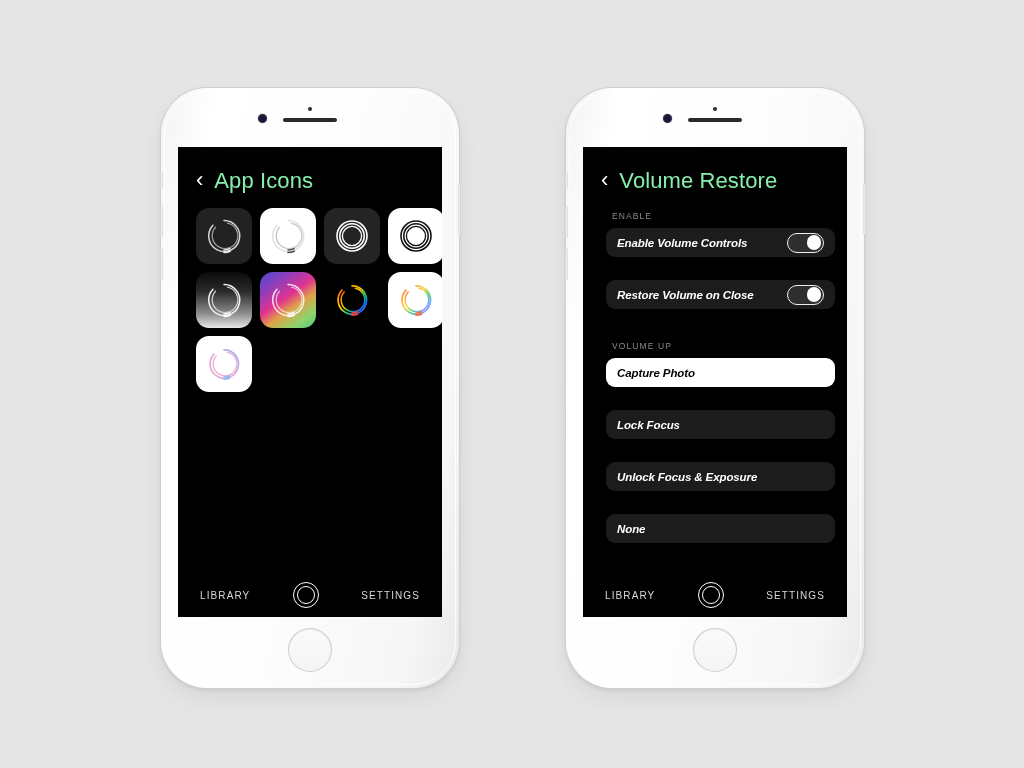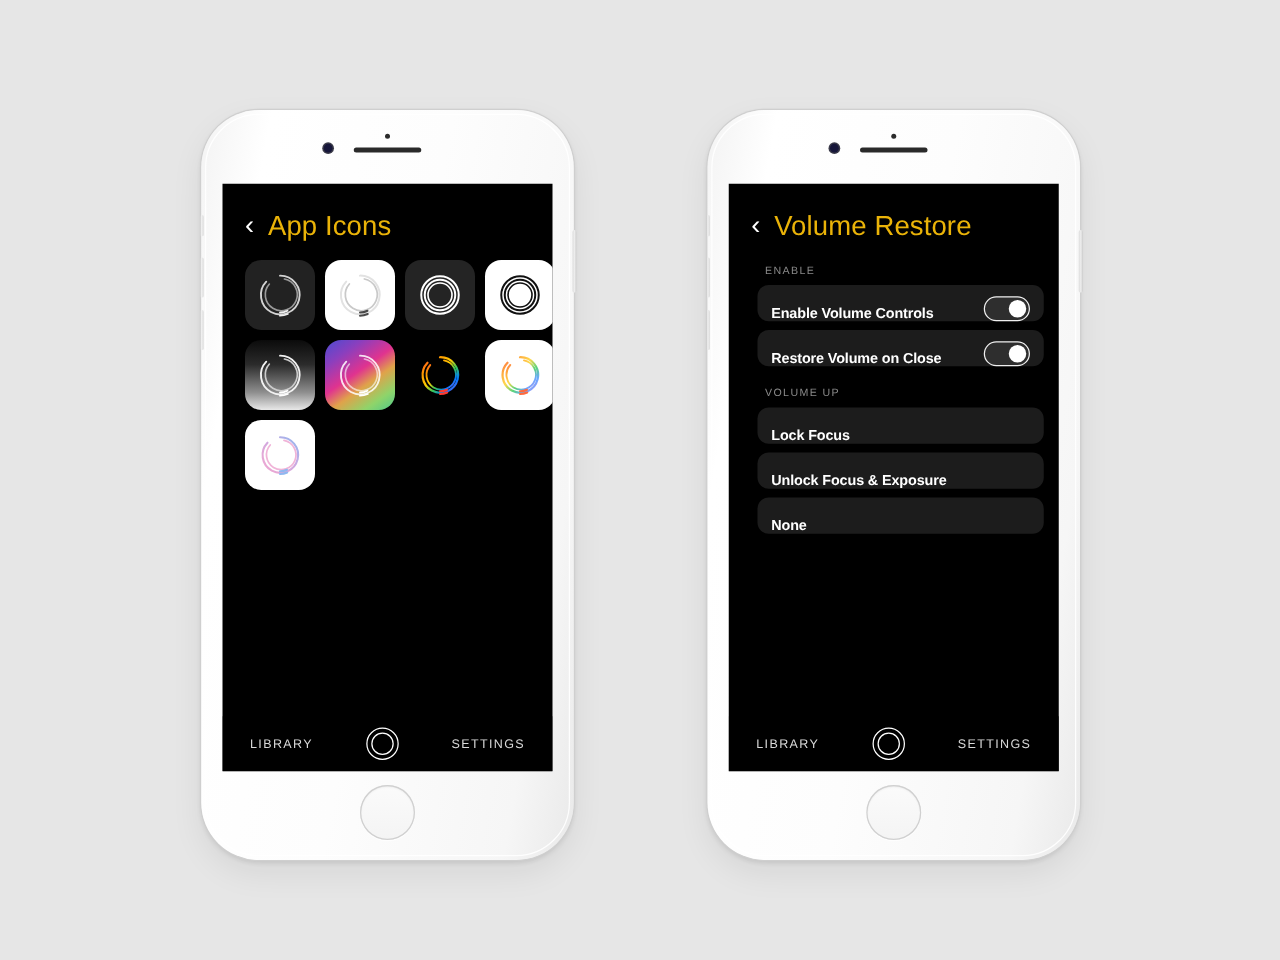--- a/index.html
+++ b/index.html
@@ -125,21 +125,21 @@
   }
   .back-chevron {
     color: #fff;
     font-size: 22px;
     line-height: 1;
     font-weight: 300;
     margin-bottom: 2px;
     cursor: pointer;
   }
   .nav-title {
-    color: #eab308;
+    color: #86efac;
     font-size: 22px;
     font-weight: 400;
     letter-spacing: 0.1px;
   }
 
   
   .icon-grid {
     display: grid;
     grid-template-columns: repeat(4, 56px);
     gap: 8px;
@@ -161,25 +161,26 @@
     color: #8a8a8a;
     font-size: 8.5px;
     letter-spacing: 1.1px;
     padding: 9px 6px 7px 6px;
     text-transform: uppercase;
   }
   .row {
     background: #1c1c1c;
     border-radius: 9px;
     height: 29px;
-    margin-bottom: 7px;
+    margin-bottom: 23px;
     display: flex;
-    align-items: flex-end;
+    align-items: center;
     padding: 0 11px;
     cursor: pointer;
+    font-style: italic;
   }
   .row-label {
     color: #fff;
     font-size: 11.5px;
     font-weight: 700;
     flex: 1;
     letter-spacing: -0.1px;
   }
   .row.selected { background: #fff; }
   .row.selected .row-label { color: #000; }
@@ -413,20 +414,23 @@
 
         <div class="row">
           <span class="row-label">Restore Volume on Close</span>
           <div class="toggle">
             <div class="knob"></div>
           </div>
         </div>
 
         <div class="section-label">VOLUME UP</div>
 
+        <div class="row option selected">
+          <span class="row-label">Capture Photo</span>
+        </div>
         <div class="row option">
           <span class="row-label">Lock Focus</span>
         </div>
         <div class="row option">
           <span class="row-label">Unlock Focus &amp; Exposure</span>
         </div>
         <div class="row option">
           <span class="row-label">None</span>
         </div>
 

